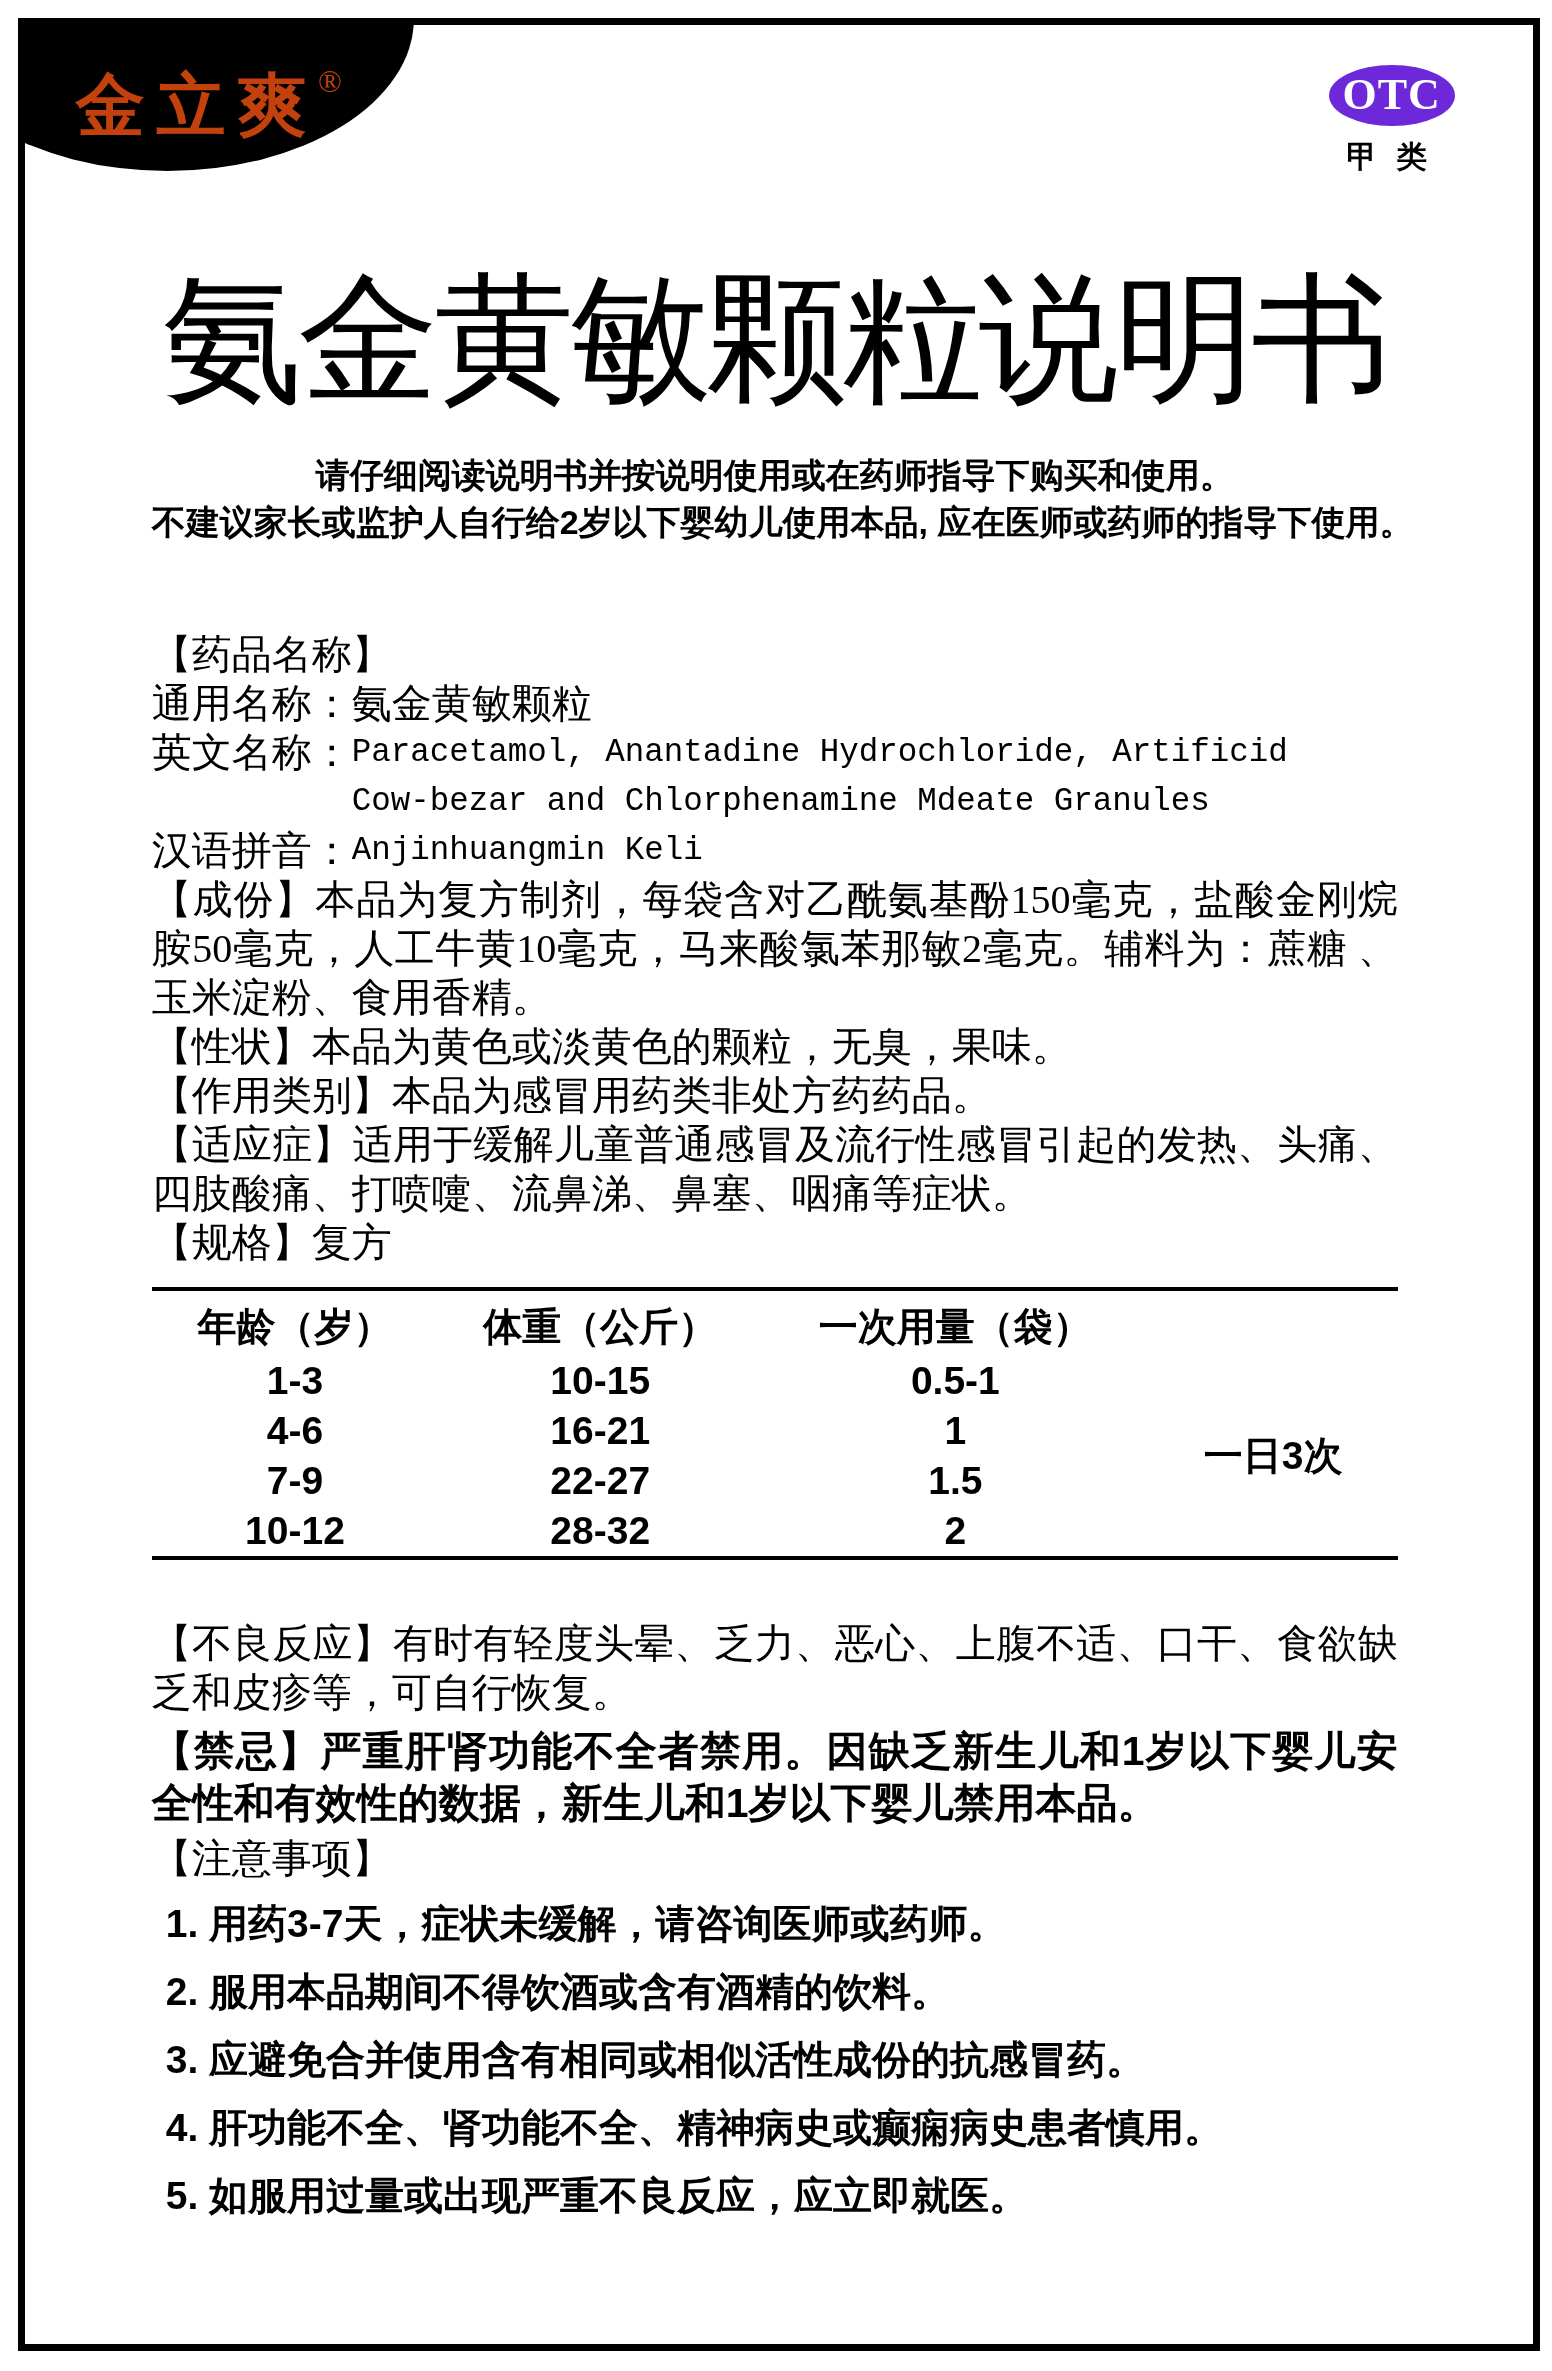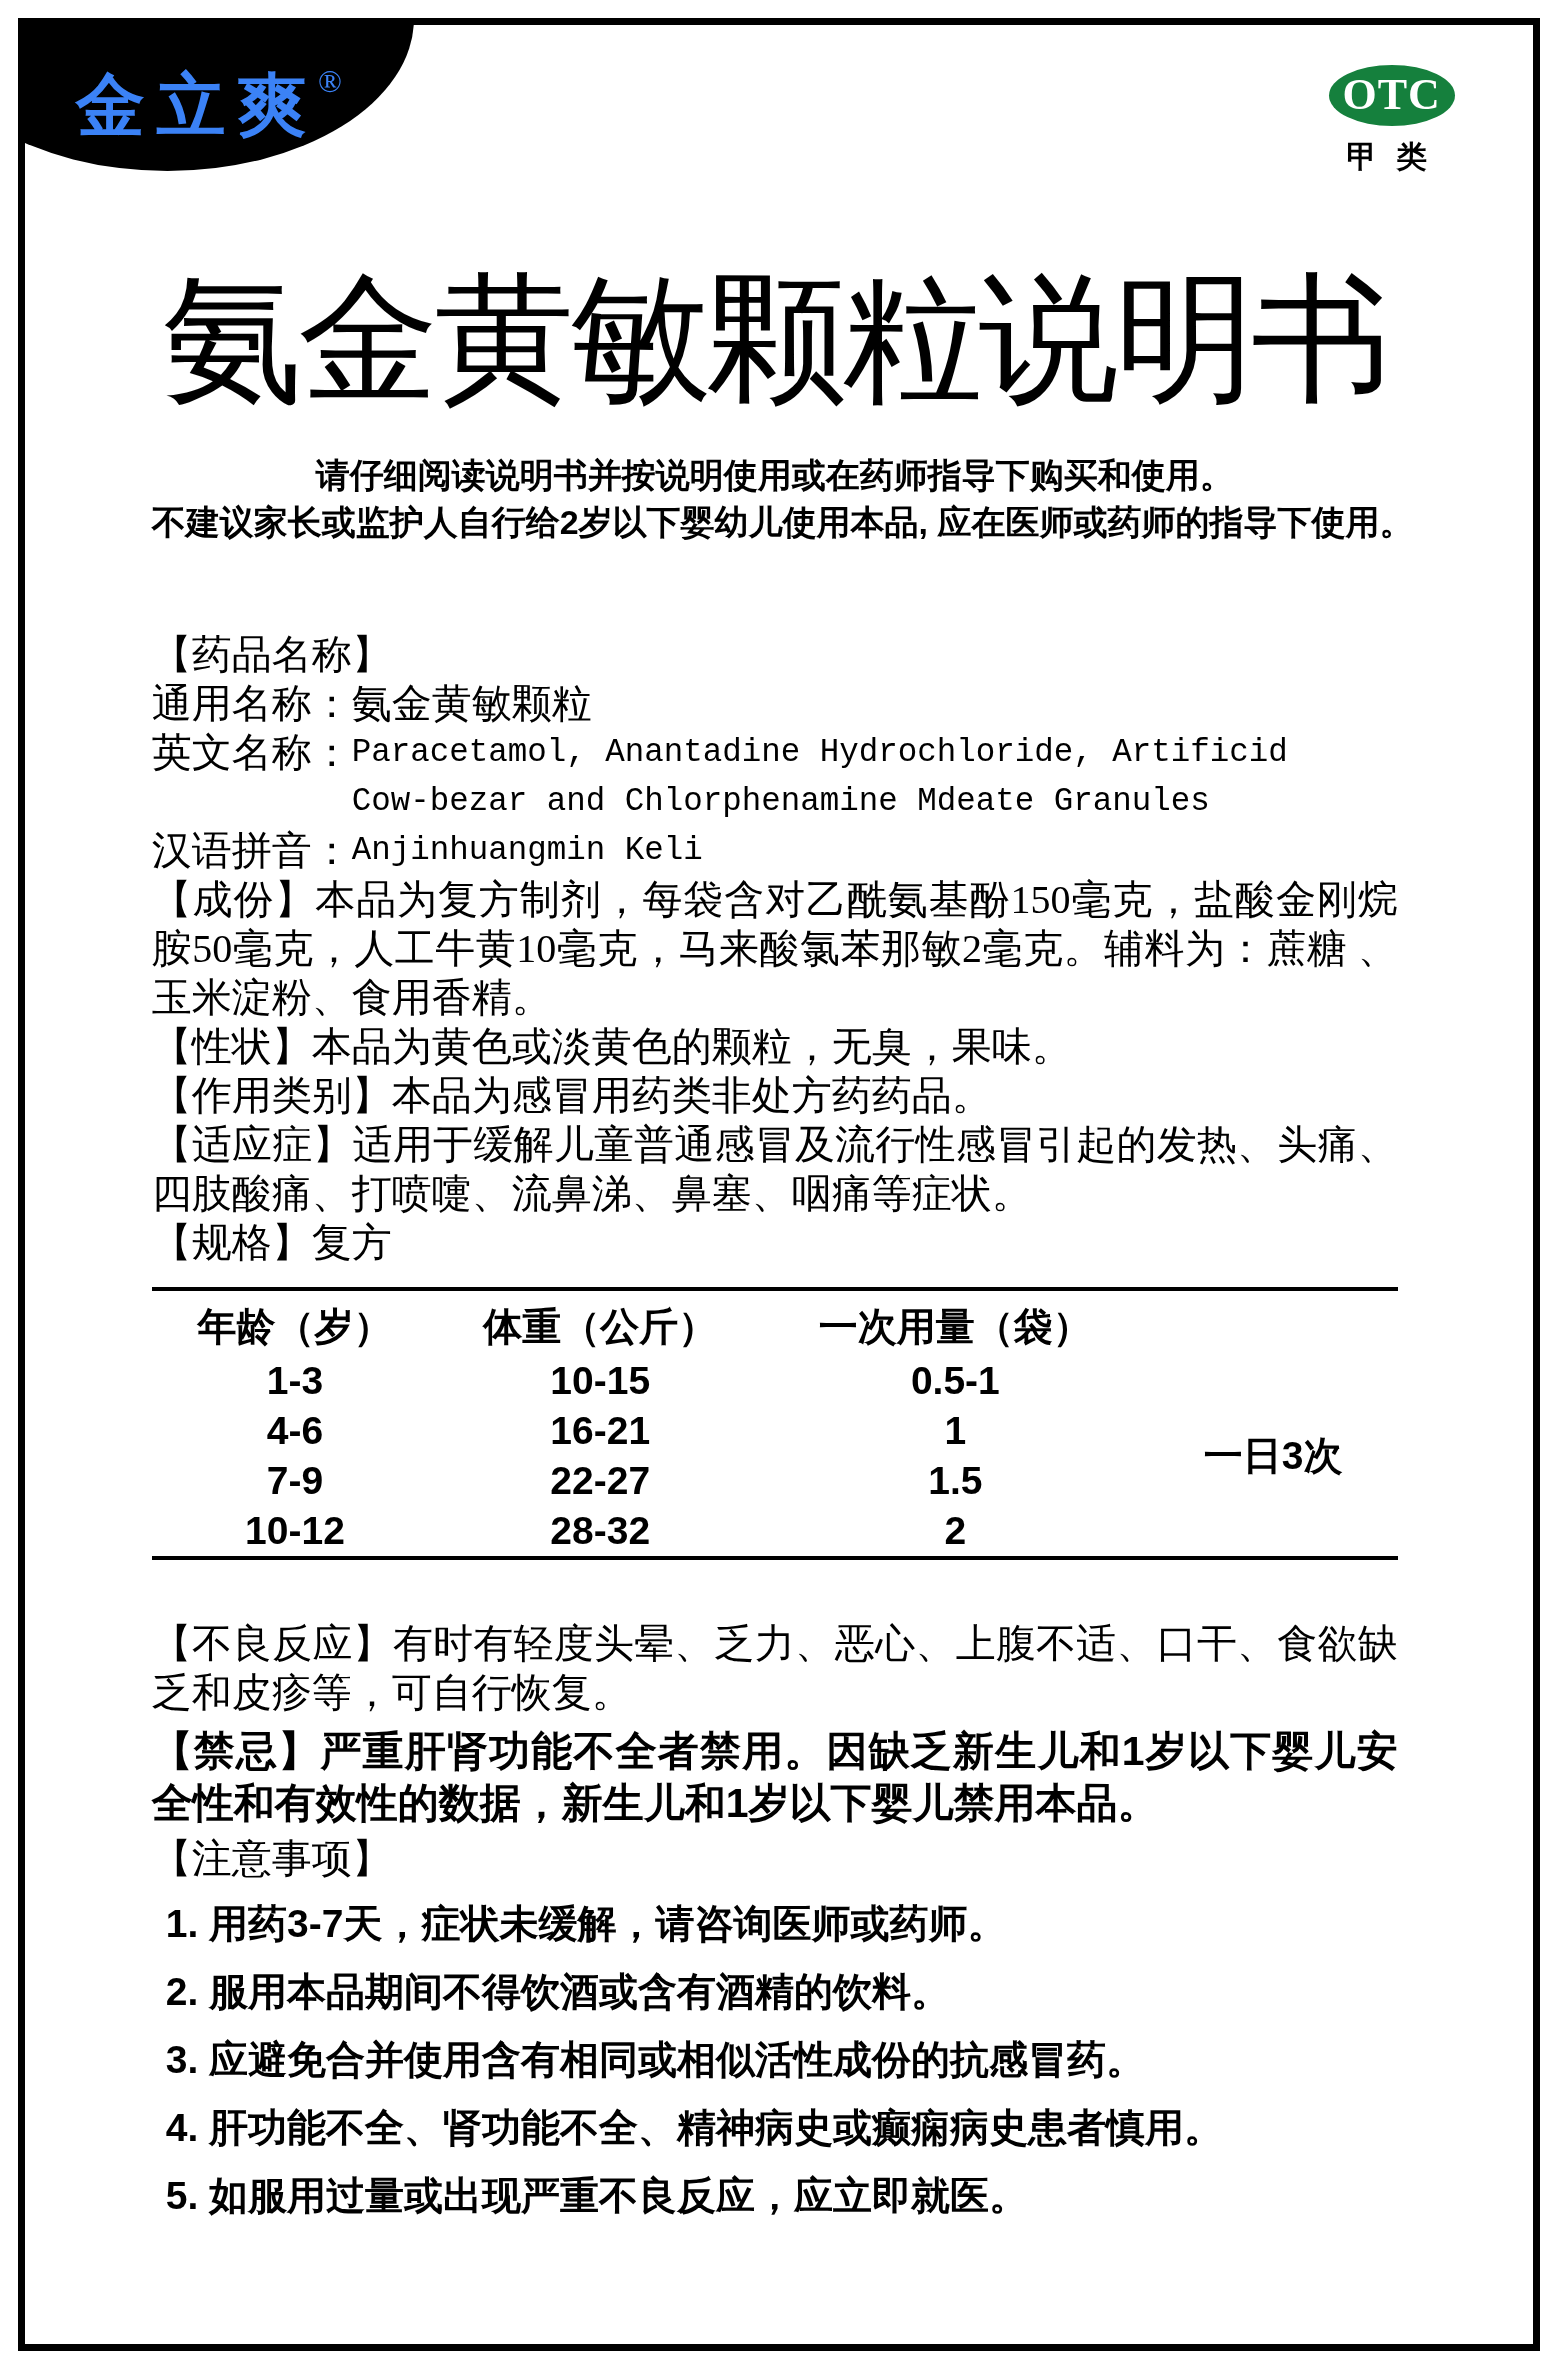--- a/index.html
+++ b/index.html
@@ -40,21 +40,21 @@
     top: -159px;
     width: 493px;
     height: 305px;
     border-radius: 50%;
     background: #000;
   }
   .logo-text {
     position: absolute;
     left: 51px;
     top: 17.7px;
-    color: #3b82f6;
+    color: #c2410c;
     font-size: 69px;
     line-height: 79px;
     font-weight: 700;
     letter-spacing: 11.8px;
     font-family: "Liberation Serif", "DejaVu Serif", serif;
     white-space: nowrap;
   }
   .logo-text sup {
     font-size: 31.5px;
     letter-spacing: 0;
@@ -66,21 +66,21 @@
     position: absolute;
     left: 1304px;
     top: 40px;
     width: 126px;
     text-align: center;
   }
   .otc-ellipse {
     width: 126px;
     height: 61px;
     border-radius: 50%;
-    background: #15803d;
+    background: #6d28d9;
     color: #fff;
     font-family: "Liberation Serif", "DejaVu Serif", serif;
     font-weight: 700;
     font-size: 44px;
     line-height: 59px;
     text-align: center;
     letter-spacing: 1px;
   }
   .otc-class {
     margin-top: 11.8px;

